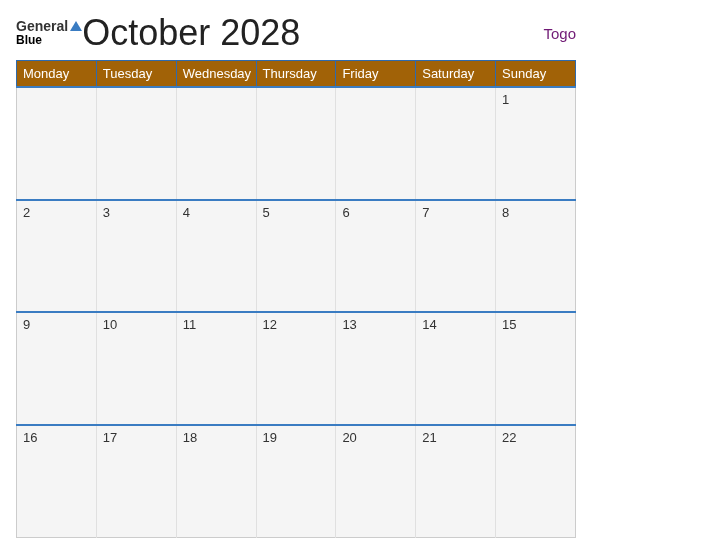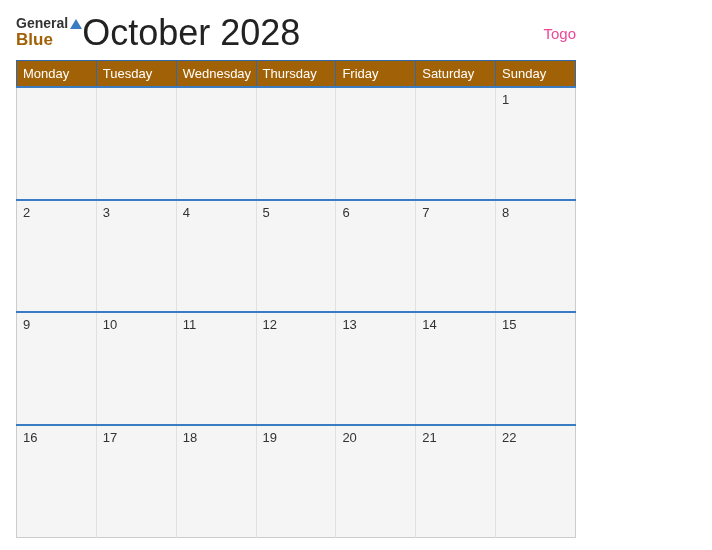--- a/index.html
+++ b/index.html
@@ -27,21 +27,21 @@
     }
     .logo {
       display: flex;
       flex-direction: column;
       font-size: 13px;
       font-weight: bold;
       color: #333;
       line-height: 1.1;
     }
     .logo-general { font-size: 14px; color: #333; }
-    .logo-blue { color: #a16207; font-size: 17px; }
+    .logo-blue { color: #000000; font-size: 12px; }
     .logo-triangle {
       display: inline-block;
       width: 0; height: 0;
       border-left: 6px solid transparent;
       border-right: 6px solid transparent;
       border-bottom: 10px solid #3a7cc2;
       margin-left: 2px;
       vertical-align: middle;
     }
     .logo-row {
@@ -50,21 +50,21 @@
     }
     .month-title {
       font-size: 36px;
       font-weight: normal;
       color: #222;
       text-align: left;
       flex: 1;
     }
     .country {
       font-size: 15px;
-      color: #ec4899;
+      color: #701a75;
       text-align: right;
       min-width: 60px;
     }
     .calendar {
       flex: 1;
       border: 1px solid #ccc;
       border-collapse: collapse;
       width: 100%;
       table-layout: fixed;
     }

